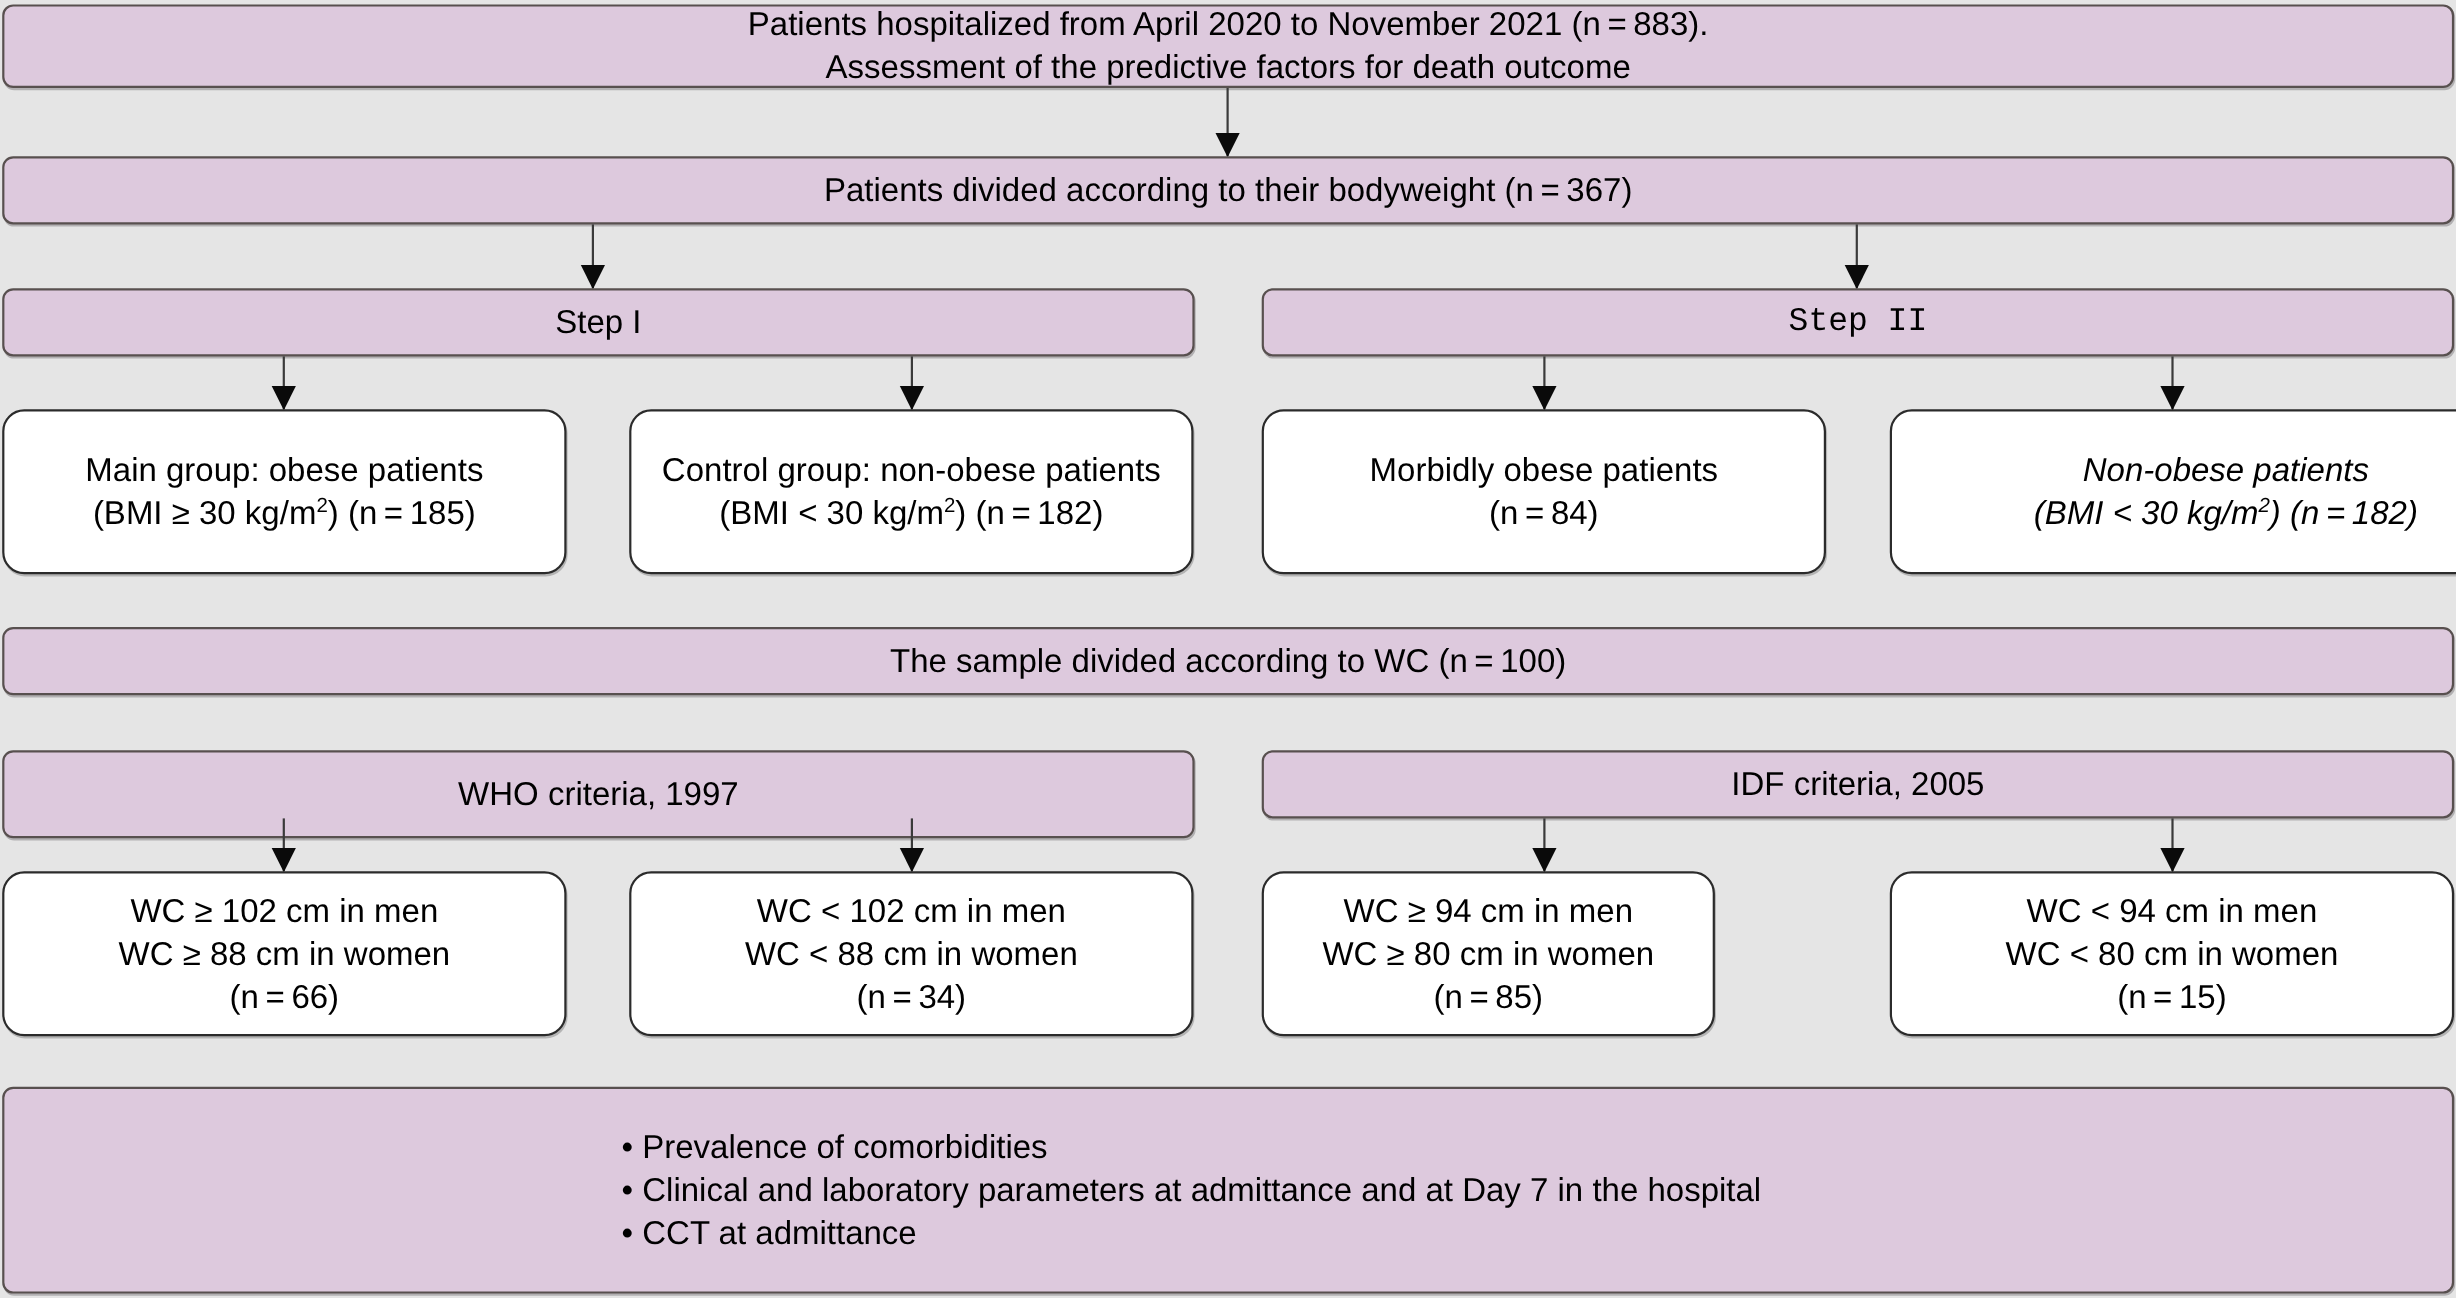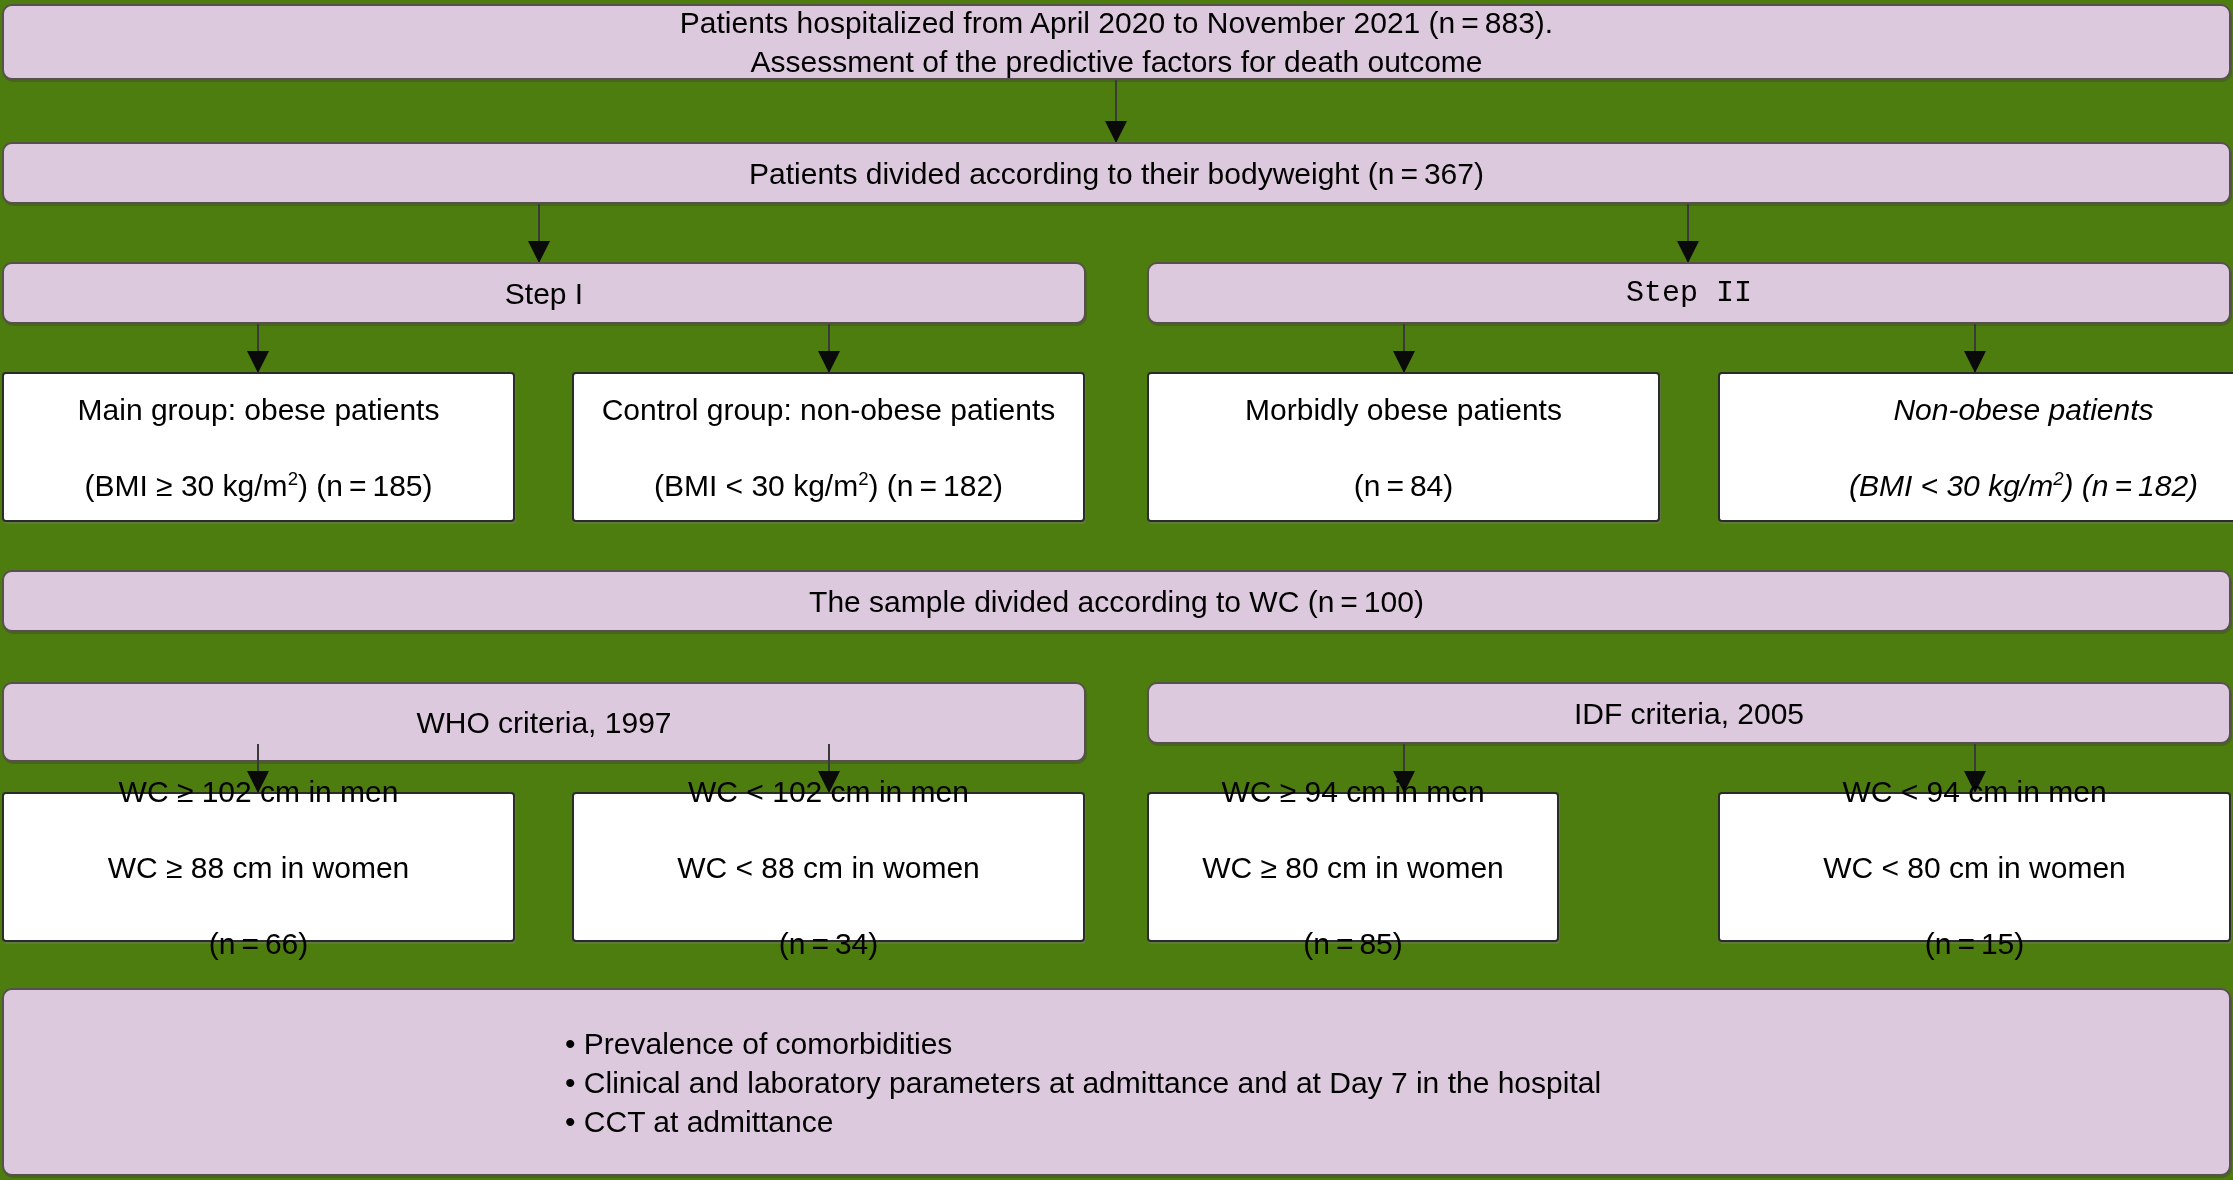--- a/index.html
+++ b/index.html
@@ -7,21 +7,21 @@
     padding: 0;
     background: #ffffff;
   }
   body {
     font-family: "Liberation Sans", sans-serif;
   }
   #canvas {
     position: relative;
     width: 2233px;
     height: 1180px;
-    background: #4d7c0f;
+    background: #e5e5e5;
     overflow: hidden;
   }
 
   
   .node {
     position: absolute;
     box-sizing: border-box;
     display: flex;
     flex-direction: column;
     align-items: center;
@@ -33,23 +33,22 @@
     border-radius: 14px;
     border: 2px solid #58504f;
     background: #ddc9dd;
     box-shadow: 1px 2px 0 rgba(60,52,58,0.30);
     padding: 6px 14px;
   }
   .node.wide { border-radius: 10px; }
   .node.plain {
     background: #ffffff;
     border: 2px solid #2b2b2b;
-    border-radius: 4px;
+    border-radius: 20px;
     box-shadow: 1px 2px 0 rgba(120,120,120,0.45);
-    gap: 37px;
   }
   .node.leftalign {
     align-items: flex-start;
     text-align: left;
     padding-left: 44px;
   }
   .node .ln { display: block; white-space: nowrap; }
   sup { font-size: 0.62em; vertical-align: super; line-height: 0; }
 
   

